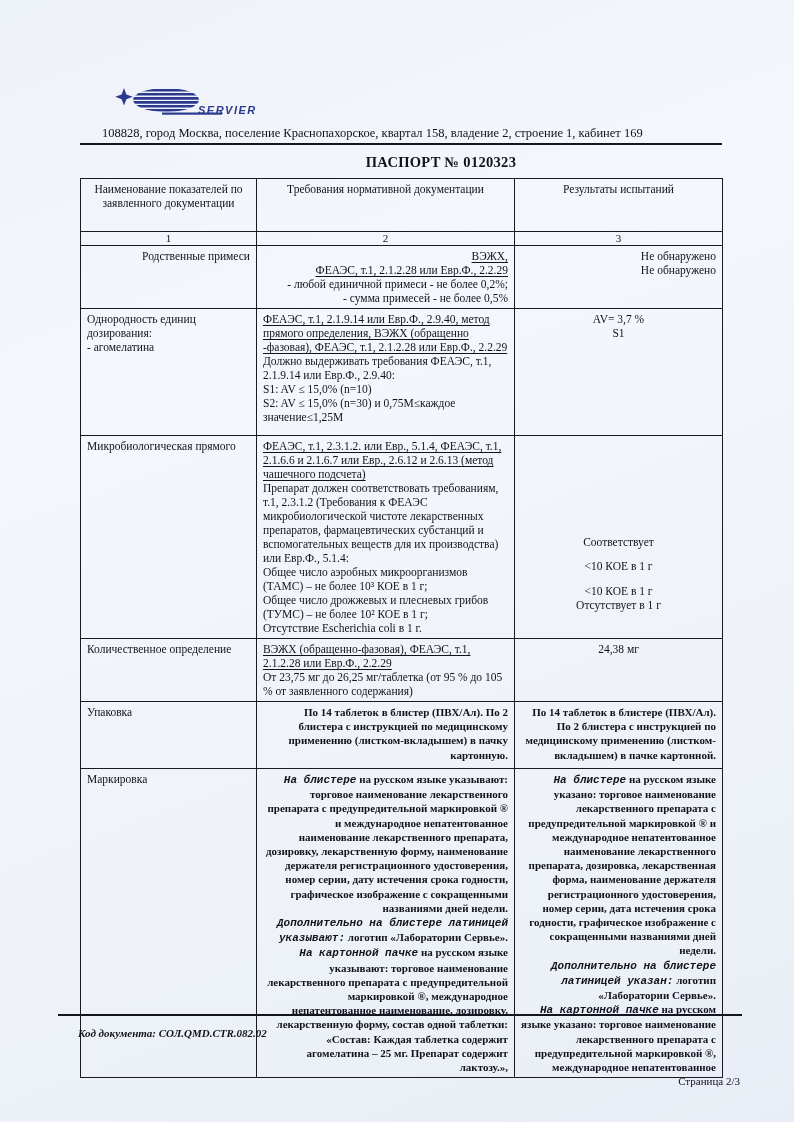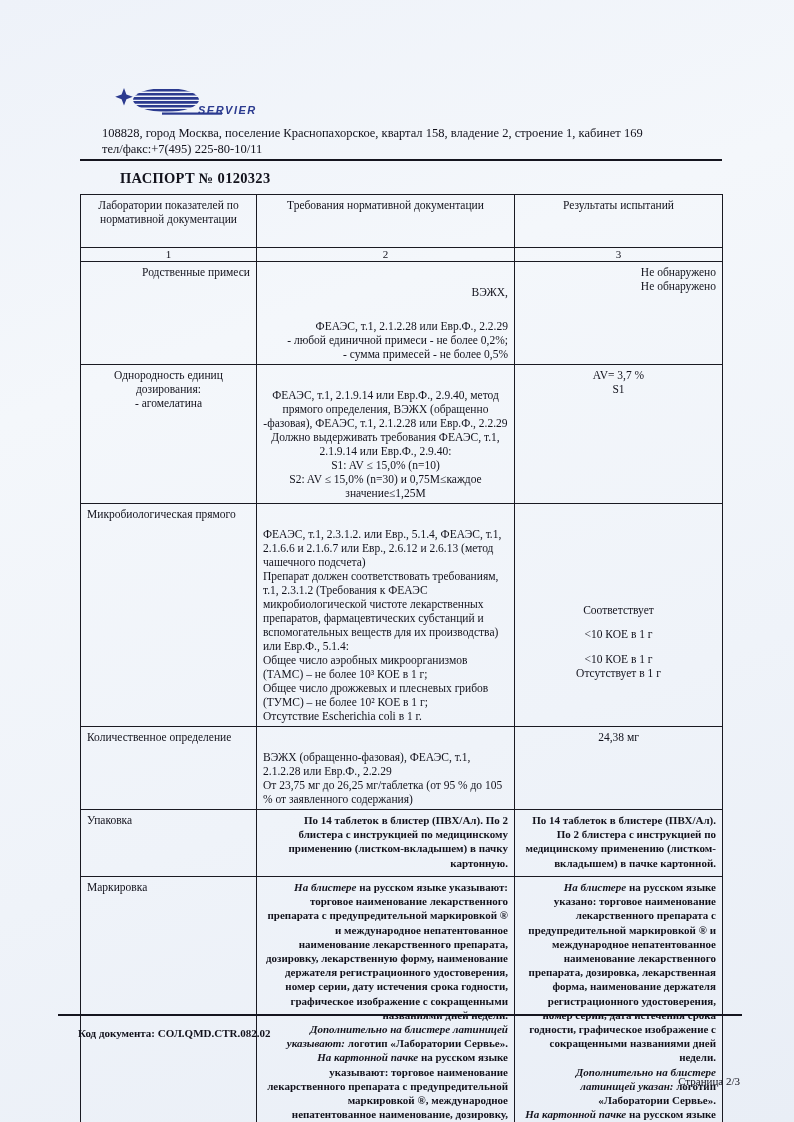--- a/index.html
+++ b/index.html
@@ -18,59 +18,59 @@
     position:absolute;left:96px;top:18px;
     font-family:"Liberation Sans","DejaVu Sans",sans-serif;
     font-style:italic;font-weight:bold;font-size:11px;letter-spacing:1.5px;
     color:#2b3a8f;
   }
   .company{font-weight:bold;font-size:13px;line-height:16px;}
   .address{font-size:12.5px;line-height:16px;}
   .phone{font-size:12.5px;line-height:16px;}
   .rule{border-top:2.5px solid #15151f;margin-top:2px;}
   .title{
-    text-align:left;font-size:14.5px;font-weight:bold;margin:9px 0 7px 0;
+    text-align:center;font-size:14.5px;font-weight:bold;margin:9px 0 7px 0;
     position:relative;left:40px;letter-spacing:.3px;
   }
   
   table.passport{border-collapse:collapse;width:642px;table-layout:fixed;}
   table.passport col.c1{width:176px;}
   table.passport col.c2{width:258px;}
   table.passport col.c3{width:208px;}
   table.passport th,table.passport td{
     border:1.6px solid #1a1a22;vertical-align:top;
     font-size:11.5px;line-height:14px;font-weight:normal;
     padding:3px 6px;
   }
   th.colhead{text-align:center;vertical-align:middle;height:46px;padding:2px 10px;}
   tr.nums td{text-align:center;padding:0 2px;font-size:11px;line-height:13px;}
   .cell-name{padding:3px 5px;}
-  .u{text-underline-offset:1.5px;margin-top:20px;}
-  .it{font-style:italic;}
+  .u{text-decoration:underline;text-underline-offset:1.5px;}
+  .it{font-style:italic;font-family:Liberation Mono, monospace;}
   .ctr{text-align:center;}
   .res-impurities{padding-top:26px;margin-top:47px;}
   .res-mid{vertical-align:middle;text-align:center;}
   .res-line{white-space:nowrap;}
   .mt116{margin-top:96px;}
   .mt10{margin-top:10px;}
   .mt12{margin-top:11px;}
   .para{margin:0 0 0 0;}
   td.boldish .para, td.boldish div{font-weight:bold;font-size:11px;line-height:14.2px;text-align:right;}
   
   .footer{
     position:absolute;left:58px;top:1014px;width:684px;
     border-top:2px solid #15151f;padding-top:11px;
     display:flex;justify-content:space-between;align-items:flex-start;
     font-size:11px;
   }
-  .doc-code{padding-left:20px;font-weight:bold;}
+  .doc-code{padding-left:20px;font-weight:bold;font-style:italic;}
   .pageno{padding-right:2px;margin-top:48px;}
   
   tr.r-imp td{height:50px;text-align:right;}
-  tr.r-uni td{height:120px;text-align:center;}
+  tr.r-uni td{height:120px;}
   tr.r-mic td{height:194px;}
   tr.r-ass td{height:54px;}
   tr.r-pack td{height:60px;}
   tr.r-mark td{height:272px;}
 </style>
 </head>
 <body>
 
 <div class="content">
 
@@ -87,35 +87,34 @@
           <rect x="31" y="11" width="74" height="2.8" transform="skewX(-12)"></rect>
           <rect x="32" y="15" width="74" height="2.8" transform="skewX(-12)"></rect>
           <rect x="33" y="19" width="72" height="2.6" transform="skewX(-12)"></rect>
           <rect x="34" y="23" width="68" height="2.4" transform="skewX(-12)"></rect>
         </g>
         <rect x="60" y="26.5" width="60" height="2.2" fill="#2b3a8f"></rect>
       </svg>
       <span class="logo-text">SERVIER</span>
     </div>
     <div class="address">108828, город Москва, поселение Краснопахорское, квартал 158, владение 2, строение 1, кабинет 169</div>
-    <div class="phone">тел/факс:+7(495) 225-80-10/11</div>
   </div>
   <div class="rule"></div>
 
   <h1 class="title">ПАСПОРТ № 0120323</h1>
 
   <table class="passport">
     <colgroup>
         <col class="c1">
         <col class="c2">
         <col class="c3">
       </colgroup>
     <thead>
       <tr>
-        <th class="colhead">Лаборатории показателей по нормативной документации</th>
+        <th class="colhead">Наименование показателей по заявленного документации</th>
         <th class="colhead">Требования нормативной документации</th>
         <th class="colhead">Результаты испытаний</th>
       </tr>
       <tr class="nums">
         <td>1</td>
         <td>2</td>
         <td>3</td>
       </tr>
     </thead>
     <tbody>

